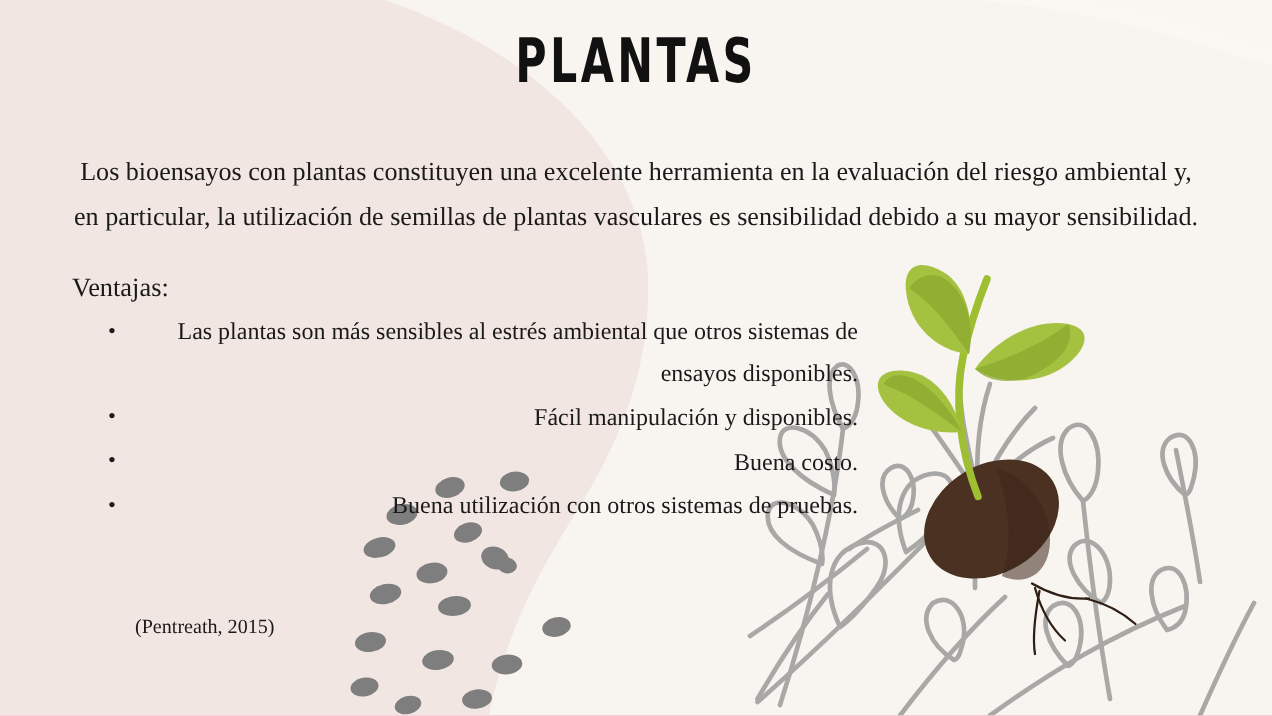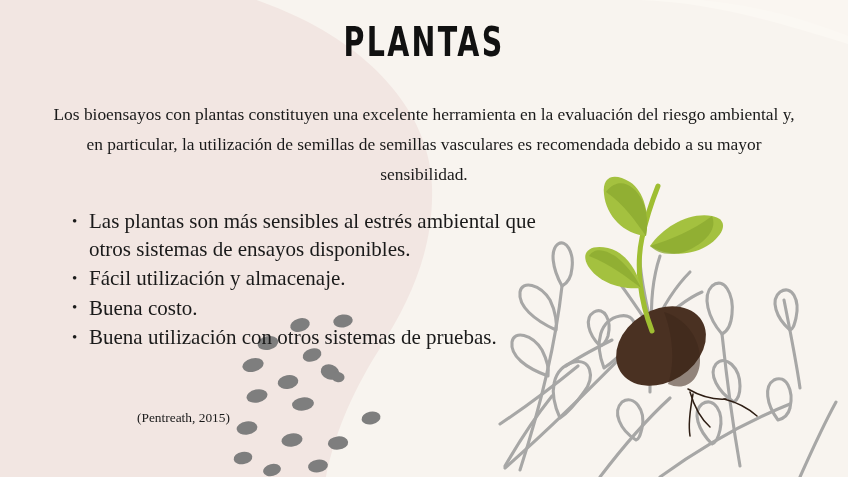--- a/index.html
+++ b/index.html
@@ -78,41 +78,41 @@
     left: 72px;
     top: 208px;
     width: 500px;
     margin: 0;
     padding: 0;
     list-style: none;
   }
   .bullet-list li {
     position: relative;
     padding-left: 17px;
-    font-size: 21px;
+    font-size: 16px;
     line-height: 27.5px;
     color: #1A1A1A;
     margin-bottom: 2px;
+    text-align: right;
   }
   .bullet-list li::before {
     content: "\2022";
     position: absolute;
     left: 0;
     top: -0.5px;
     font-size: 15px;
     color: #1A1A1A;
   }
 
   .citation {
     position: absolute;
     left: 90px;
     top: 410px;
     font-size: 13.4px;
     color: #1A1A1A;
-    margin-left: 47px;
   }
 </style>
 </head>
 <body>
 
 <div id="slide">
 
   <svg class="bg-layer" viewBox="0 0 848 477" xmlns="http://www.w3.org/2000/svg">
 
     <rect x="0" y="0" width="848" height="477" fill="#F8F4EF"></rect>
@@ -247,25 +247,26 @@
                  C 596 244, 614 252, 626 266
                  C 635 276, 639 283, 641 288 Z"></path>
       </g>
     </g>
   </svg>
 
   <div id="content">
 
     <div class="slide-title">PLANTAS</div>
 
-    <p class="intro-paragraph">Los bioensayos con plantas constituyen una excelente herramienta en la evaluación del riesgo ambiental y, en particular, la utilización de semillas de semillas vasculares es recomendada debido a su mayor sensibilidad.</p>
-
+    <p class="intro-paragraph">Los bioensayos con plantas constituyen una excelente herramienta en la evaluación del riesgo ambiental y, en particular, la utilización de semillas de plantas vasculares es sensibilidad debido a su mayor sensibilidad.</p>
+
+    <div class="ventajas-label">Ventajas:</div>
 
     <ul class="bullet-list">
       <li>Las plantas son más sensibles al estrés ambiental que otros sistemas de ensayos disponibles.</li>
-      <li>Fácil utilización y almacenaje.</li>
+      <li>Fácil manipulación y disponibles.</li>
       <li>Buena costo.</li>
       <li>Buena utilización con otros sistemas de pruebas.</li>
     </ul>
 
     <div class="citation">(Pentreath, 2015)</div>
   </div>
 </div>
 
 </body></html>

